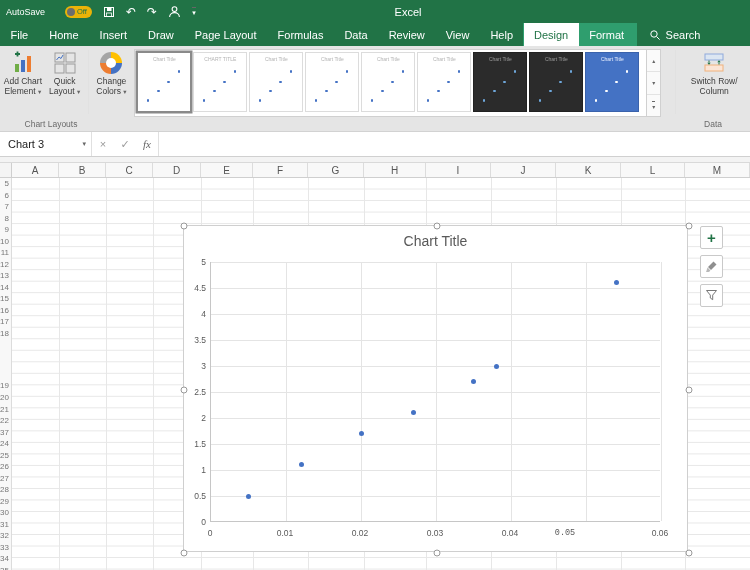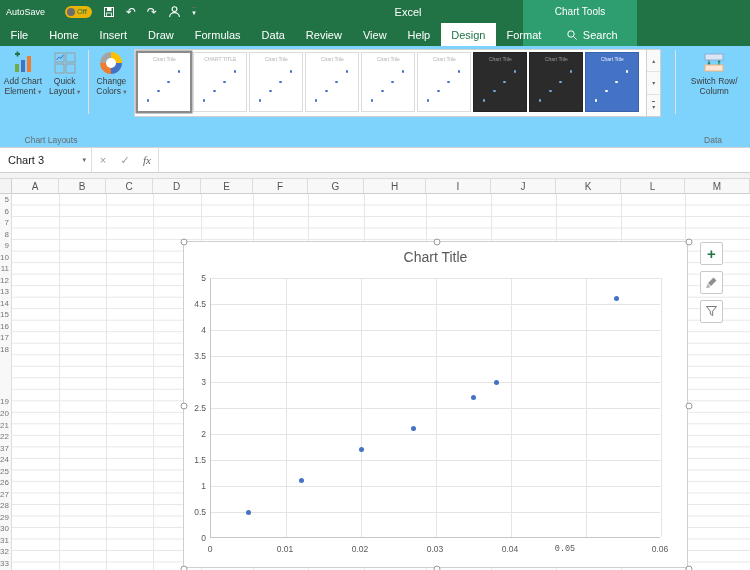--- a/index.html
+++ b/index.html
@@ -20,21 +20,21 @@
 
 
 .tabrow{position:relative;height:23px;background:#217346;display:flex;align-items:stretch}
 .ctxband{position:absolute;top:0;bottom:0;left:445px;width:100px;background:#2f9e6e;z-index:0}
 .tabs{display:flex;position:relative;z-index:1}
 .tab{padding:0 10.5px;display:flex;align-items:center;font-size:11px;color:#fff;white-space:nowrap;cursor:default}
 .tab.active{background:#fff;color:#217346}
 .searchbox{display:flex;align-items:center;gap:5px;color:#fff;font-size:11px;margin-left:14px;position:relative;z-index:1}
 
 
-.ribbon{position:relative;height:102px;background:#7dd3fc;border-bottom:1px solid #d2d2d2}
+.ribbon{position:relative;height:86px;background:#e5e5e5;border-bottom:1px solid #d2d2d2}
 .rcontent{display:flex;align-items:flex-start;height:70px;padding:2px 0 0 2px}
 .bigbtn{width:42px;display:flex;flex-direction:column;align-items:center;padding-top:2px;
   font-size:8.5px;line-height:10px;color:#3b3b3b;text-align:center}
 .bigbtn .ic{height:26px;display:flex;align-items:center;justify-content:center}
 .dropch{font-size:6.5px;color:#666}
 .vsep{width:1px;background:#e1e1e1;height:64px;margin:2px 2px 0 2px;flex:none}
 .colorwheel{width:22px;height:22px;border-radius:50%;position:relative;
   background:conic-gradient(#ffc000 0 25%,#4472c4 25% 50%,#ed7d31 50% 75%,#a5a5a5 75% 100%)}
 .colorwheel::after{content:"";position:absolute;inset:6px;border-radius:50%;background:#fff}
 .gallery{width:527px;height:68px;border:1px solid #d0d0d0;margin:1px 2px 0 2px;display:flex;background:#fff;flex:none}
@@ -87,23 +87,20 @@
 .dpt{position:absolute;width:5px;height:5px;border-radius:50%;background:#4472c4}
 .handle{position:absolute;width:7px;height:7px;border-radius:50%;background:#fff;border:1px solid #999;transform:translate(-50%,-50%)}
 .sidebtns{position:absolute;left:700px;top:48px;display:flex;flex-direction:column;gap:6px}
 .sbtn{width:23px;height:23px;background:#fff;border:1px solid #c9c9c9;border-radius:2px;display:flex;align-items:center;justify-content:center}
 .plusglyph{color:#217346;font-size:15px;font-weight:bold;line-height:1}
 </style>
 </head>
 <body>
 
 <div class="titlebar">
-  <div class="ctxtitle" style="left: 523px; width: 114px;">
-    <span>Chart Tools</span>
-  </div>
   <div class="qat">
     <div class="autosave">
       <span>AutoSave</span>
       <span class="pill">
         <span class="knob"></span>
         <span class="pillstate">Off</span>
       </span>
     </div>
     <span class="tbicon">
       <svg width="12" height="12" viewBox="0 0 12 12">
@@ -131,20 +128,21 @@
   <div class="apptitle">Excel</div>
 </div>
 
 <div class="tabrow">
   <div class="ctxband" style="left: 523px; width: 114px;"></div>
   <div class="tabs">
       <div class="tab">File</div>
       <div class="tab">Home</div>
       <div class="tab">Insert</div>
       <div class="tab">Draw</div>
+      <div class="tab">Page Layout</div>
       <div class="tab">Formulas</div>
       <div class="tab">Data</div>
       <div class="tab">Review</div>
       <div class="tab">View</div>
       <div class="tab">Help</div>
       <div class="tab active ctx">Design</div>
       <div class="tab ctx">Format</div>
     </div>
   <div class="searchbox">
     <svg width="12" height="12" viewBox="0 0 12 12">

